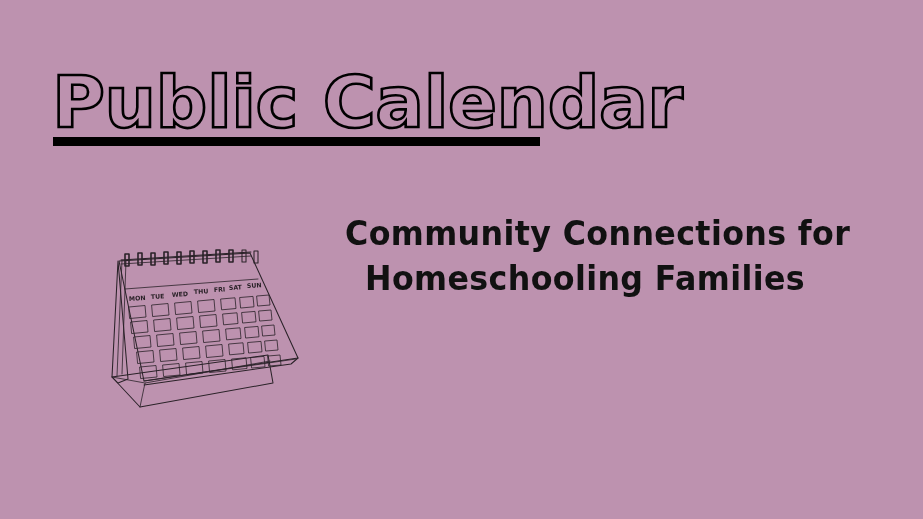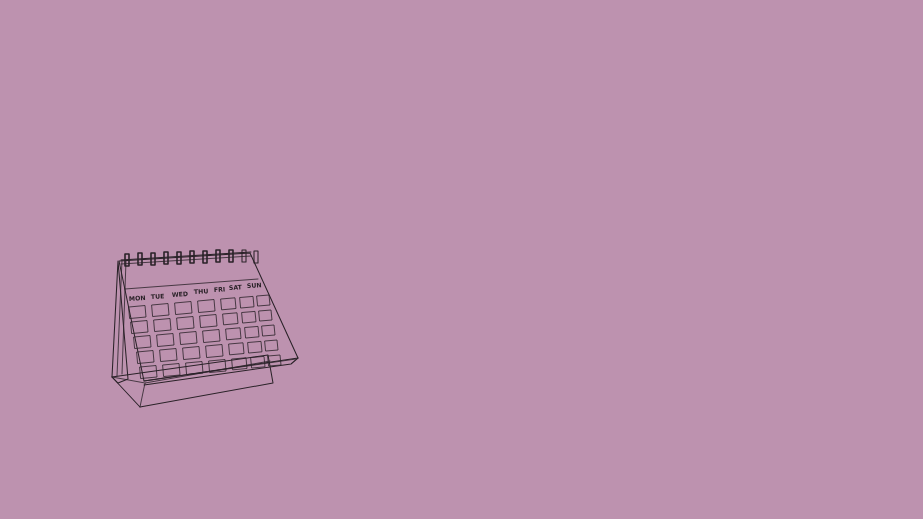--- a/index.html
+++ b/index.html
@@ -112,21 +112,29 @@
     font-weight: 700;
     fill: #2a2228;
     stroke: none;
   }
 </style>
 </head>
 <body>
 
 <div id="slide">
 
-
+  <div id="title-block">
+    <h1 id="title-text">Public Calendar</h1>
+    <div id="title-underline"></div>
+  </div>
+
+  <div id="subtitle-block">
+    <p class="subtitle-line">Community Connections for</p>
+    <p class="subtitle-line">Homeschooling Families</p>
+  </div>
 
   <div id="calendar-illustration">
     <svg viewBox="0 0 215 175" xmlns="http://www.w3.org/2000/svg">
 
       <path class="ink" d="M20 18 L14 134 L20 140 L30 136 Z"></path>
       <path class="ink-thin" d="M24 17 L19 133"></path>
       <path class="ink-thin" d="M28 18 L24 131"></path>
 
       <path class="ink" d="M14 134 L42 164 L175 140 L170 112 Z"></path>
       <path class="ink-thin" d="M42 164 L47 140 L172 118"></path>

